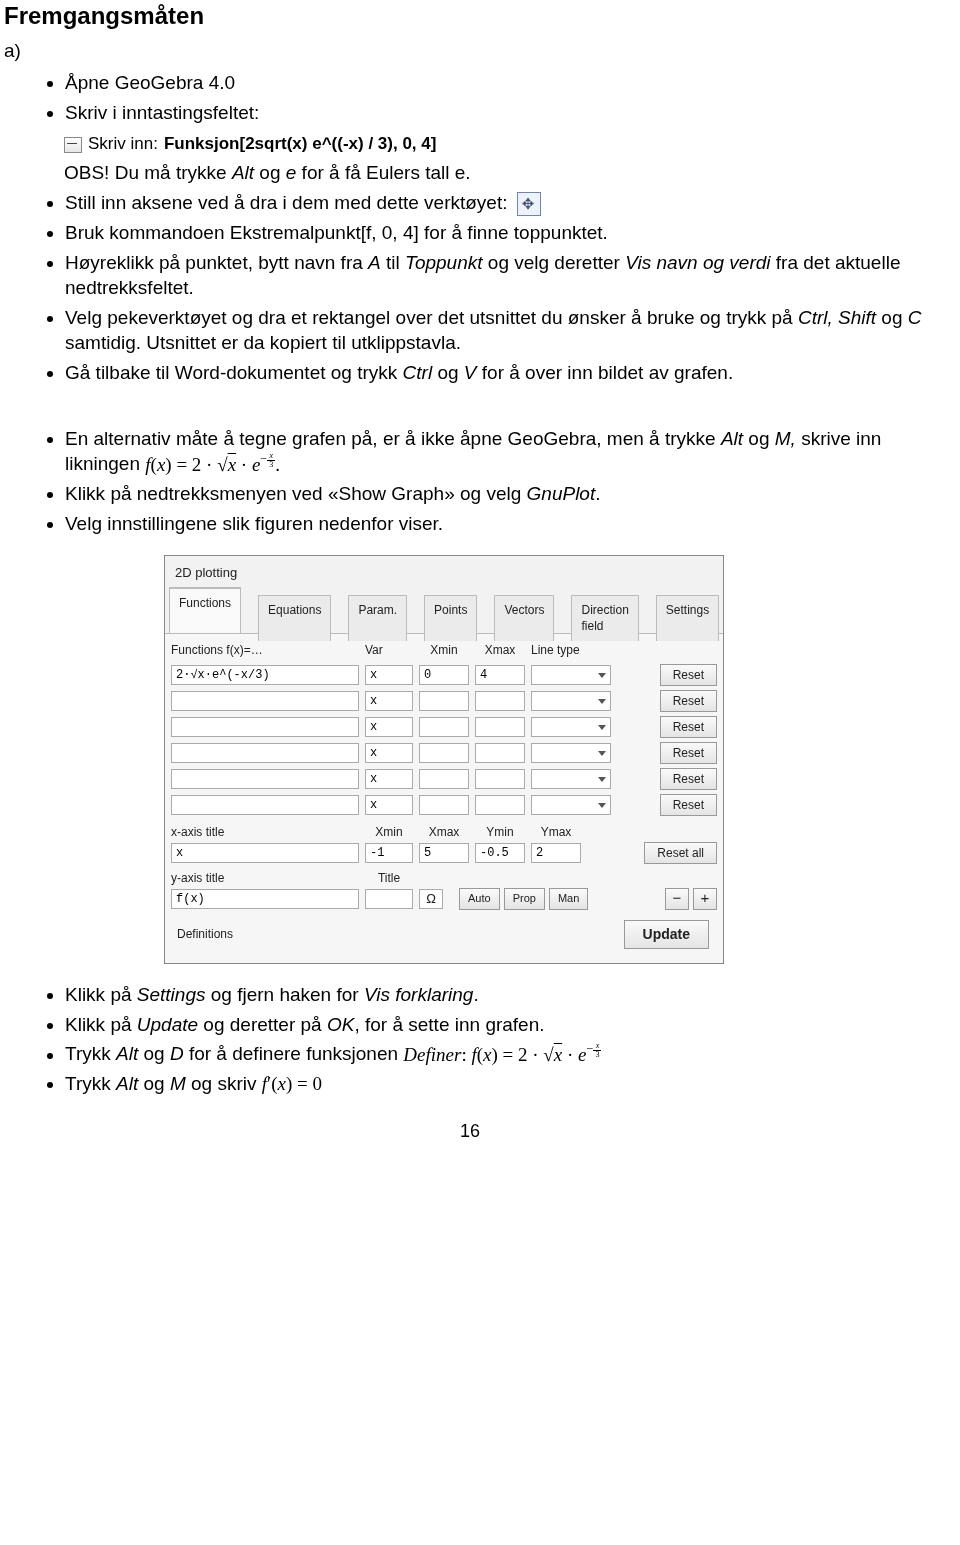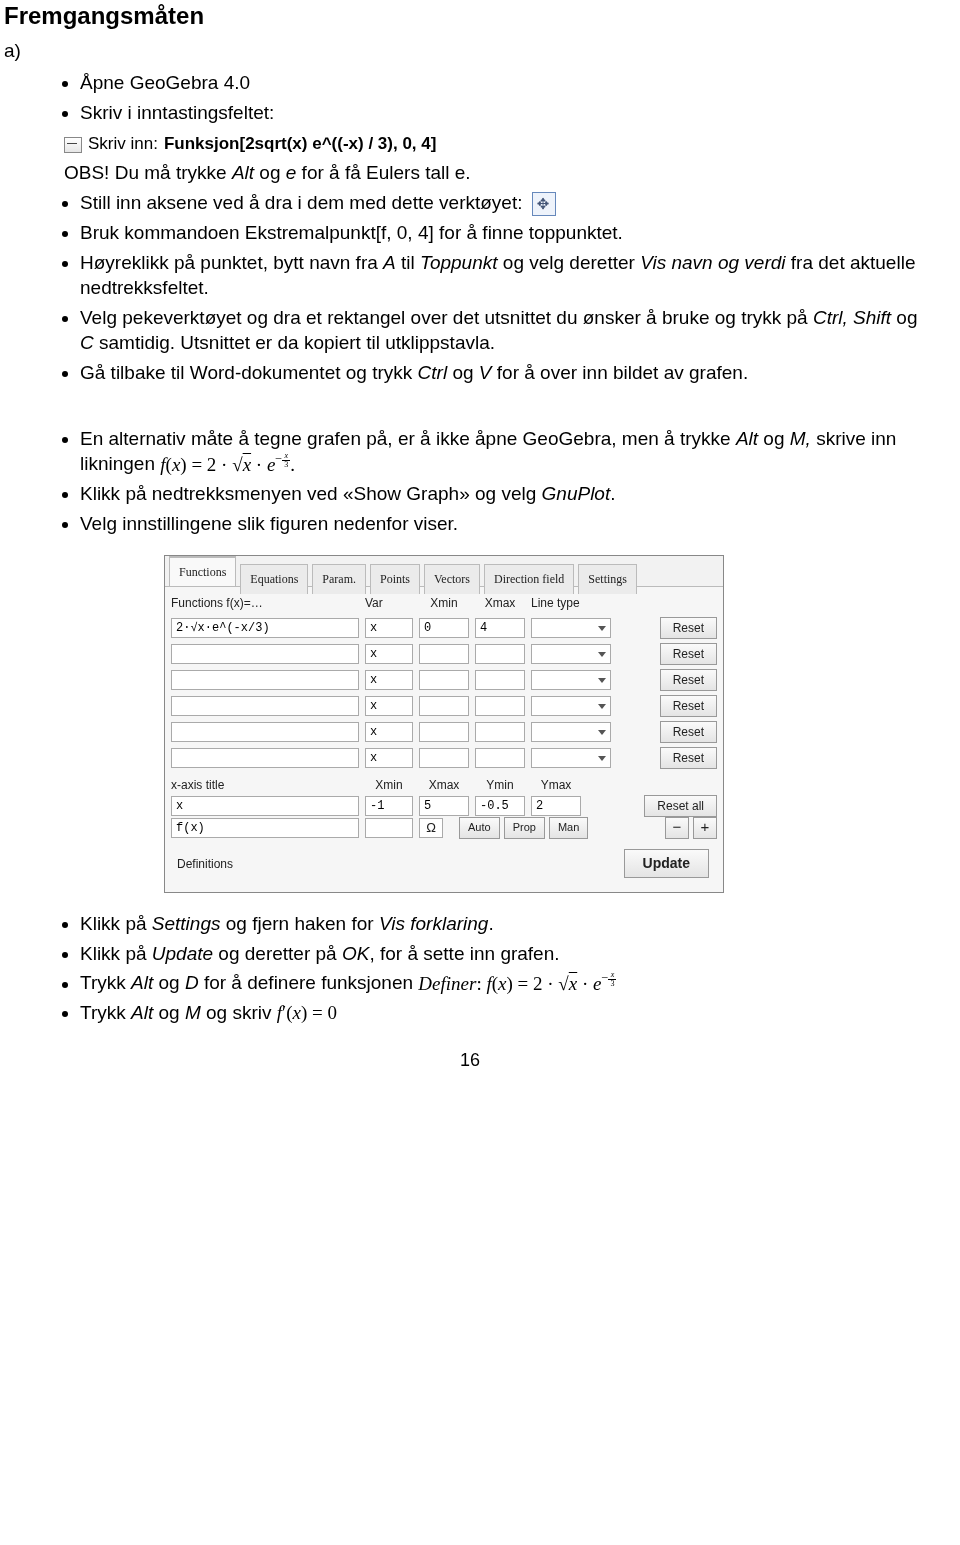--- a/index.html
+++ b/index.html
@@ -20,21 +20,21 @@
   }
   .sub {
     margin: 2px 0 6px 0;
   }
   ul.bullets {
     list-style: disc;
     padding-left: 60px;
     margin: 0 0 8px 0;
   }
   ul.bullets li {
-    margin: 4px 16px;
+    margin: 4px 1px;
   }
   .skrivinn {
     margin: 4px 0 4px 60px;
     display: flex;
     align-items: center;
     gap: 6px;
   }
   .skrivinn-icon {
     width: 16px; height: 14px;
     border: 1px solid #888;
@@ -81,22 +81,21 @@
     color: #222;
   }
   .dialog-title {
     padding: 8px 10px 6px 10px;
     font-size: 13px;
   }
   .tabs {
     display: flex;
     border-bottom: 1px solid #bbb;
     padding: 0 4px;
-    gap: 4px;
-    font-family: Liberation Serif, serif;
+    gap: 17px;
   }
   .tab {
     padding: 6px 9px;
     border: 1px solid #bbb;
     border-bottom: none;
     background: #ebebeb;
     font-size: 12px;
     cursor: pointer;
     position: relative;
     top: 8px;
@@ -273,20 +272,21 @@
     <span class="formula-inline"><em>f</em>(<em>x</em>) = 2 · √<span style="text-decoration:overline;"><em>x</em></span> · <em>e</em><sup class="small">−<span class="frac"><span class="n"><em>x</em></span><span class="d">3</span></span></sup>.</span>
   </li>
   <li>
     <span>Klikk på nedtrekksmenyen ved «Show Graph» og velg </span><em>GnuPlot</em><span>.</span>
   </li>
   <li>Velg innstillingene slik figuren nedenfor viser.</li>
 </ul>
 
 <div class="dialog-wrap">
   <div class="dialog">
+    <div class="dialog-title">2D plotting</div>
     <div class="tabs">
       <div class="tab active">Functions</div>
       <div class="tab">Equations</div>
       <div class="tab">Param.</div>
       <div class="tab">Points</div>
       <div class="tab">Vectors</div>
       <div class="tab">Direction field</div>
       <div class="tab">Settings</div>
     </div>
     <div class="dlg-body">
@@ -364,20 +364,24 @@
       <div class="axisrow">
         <input class="inp fn" value="x" style="">
         <input class="inp var" value="-1" style="">
         <input class="inp xm" value="5" style="">
         <input class="inp xm" value="-0.5" style="">
         <input class="inp xm" value="2" style="">
         <div style="flex:1"></div>
         <div class="btn">Reset all</div>
       </div>
 
+      <div class="axis-hdr">
+        <div class="lbl1">y-axis title</div>
+        <div class="lbl2">Title</div>
+      </div>
       <div class="axisrow">
         <input class="inp fn" value="f(x)" style="">
         <input class="inp var" value="" style="">
         <div class="omega">Ω</div>
         <div class="smallbtns">
           <div class="smallbtn">Auto</div>
           <div class="smallbtn">Prop</div>
           <div class="smallbtn">Man</div>
         </div>
         <div class="plusminus">

